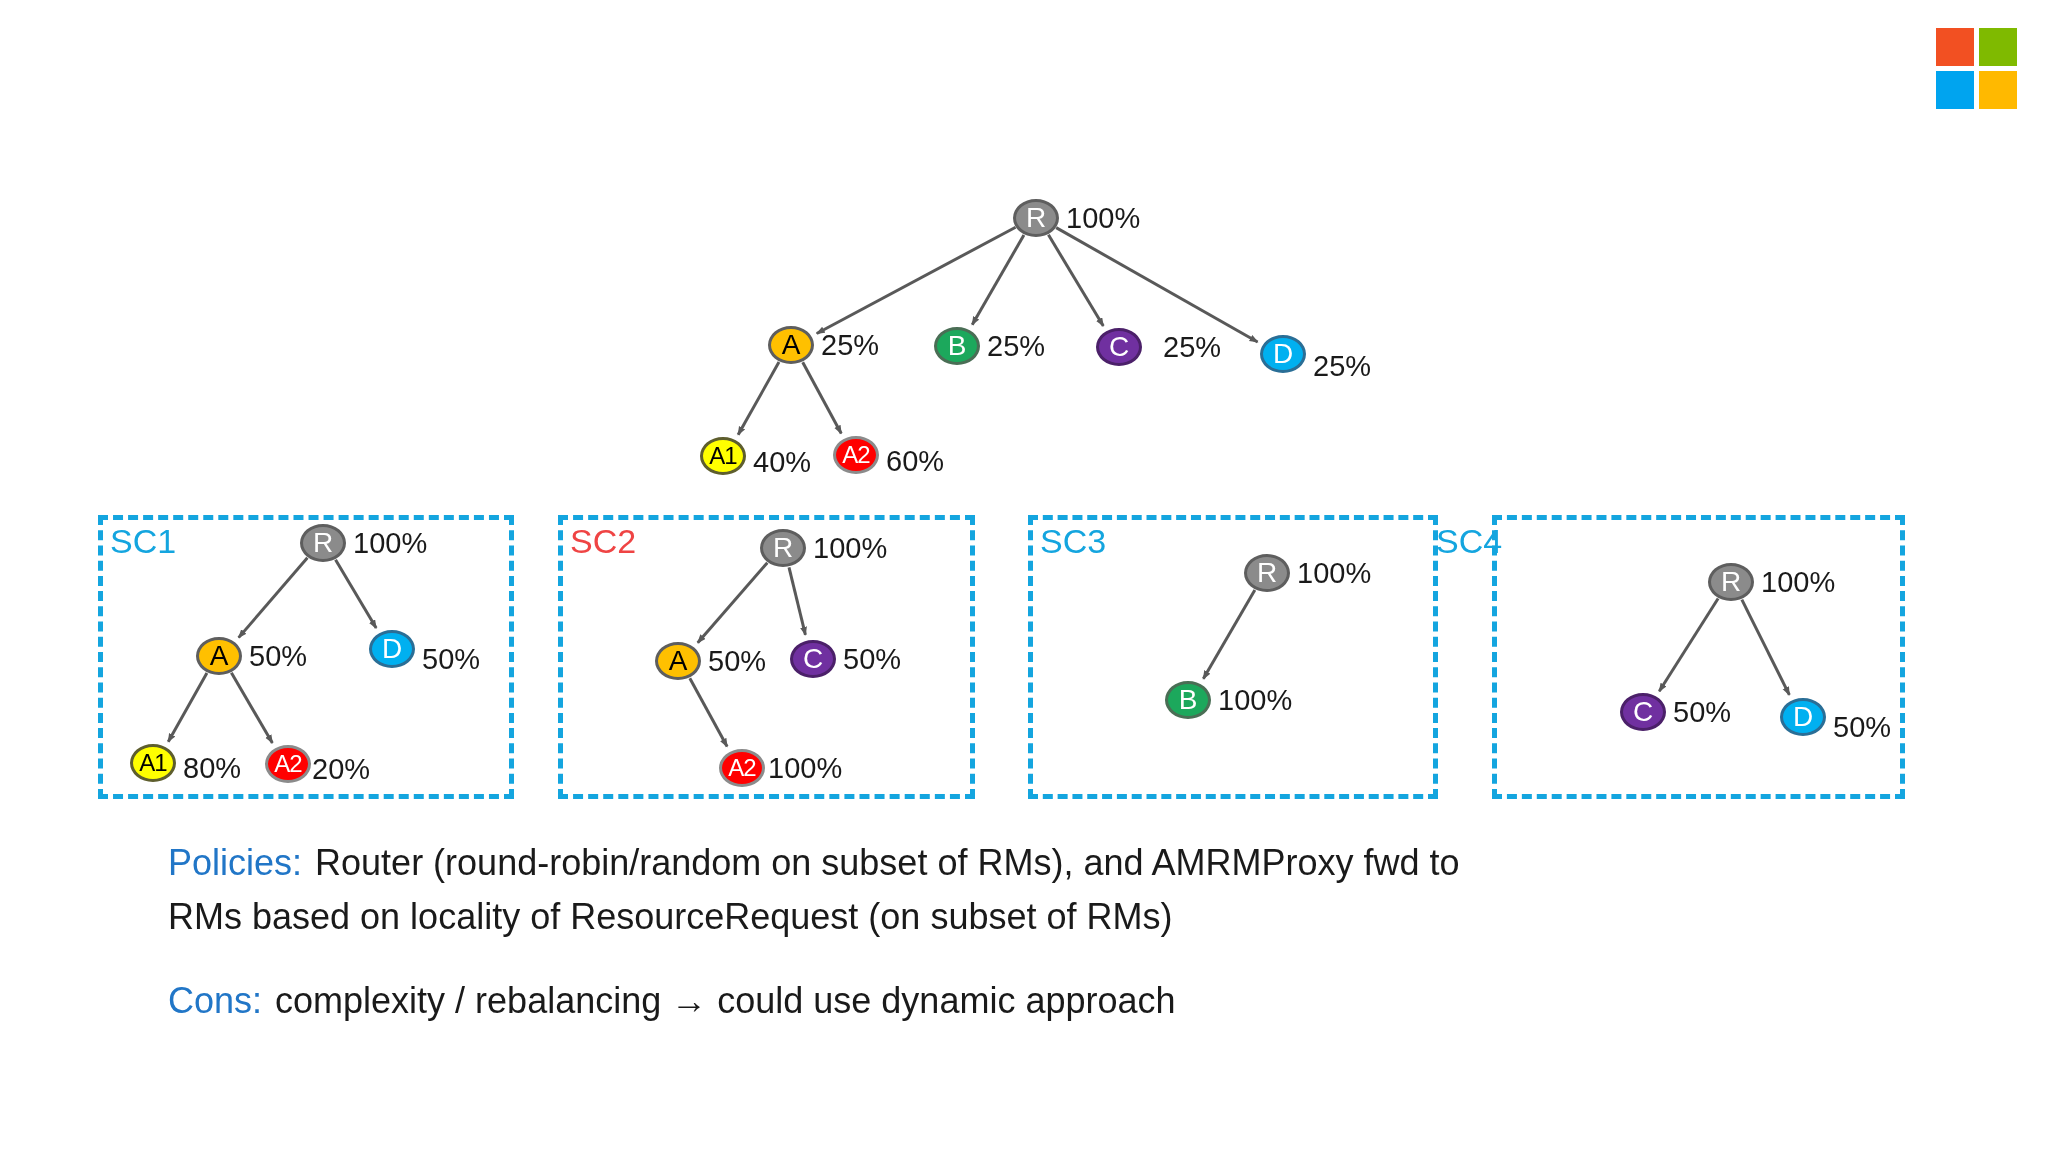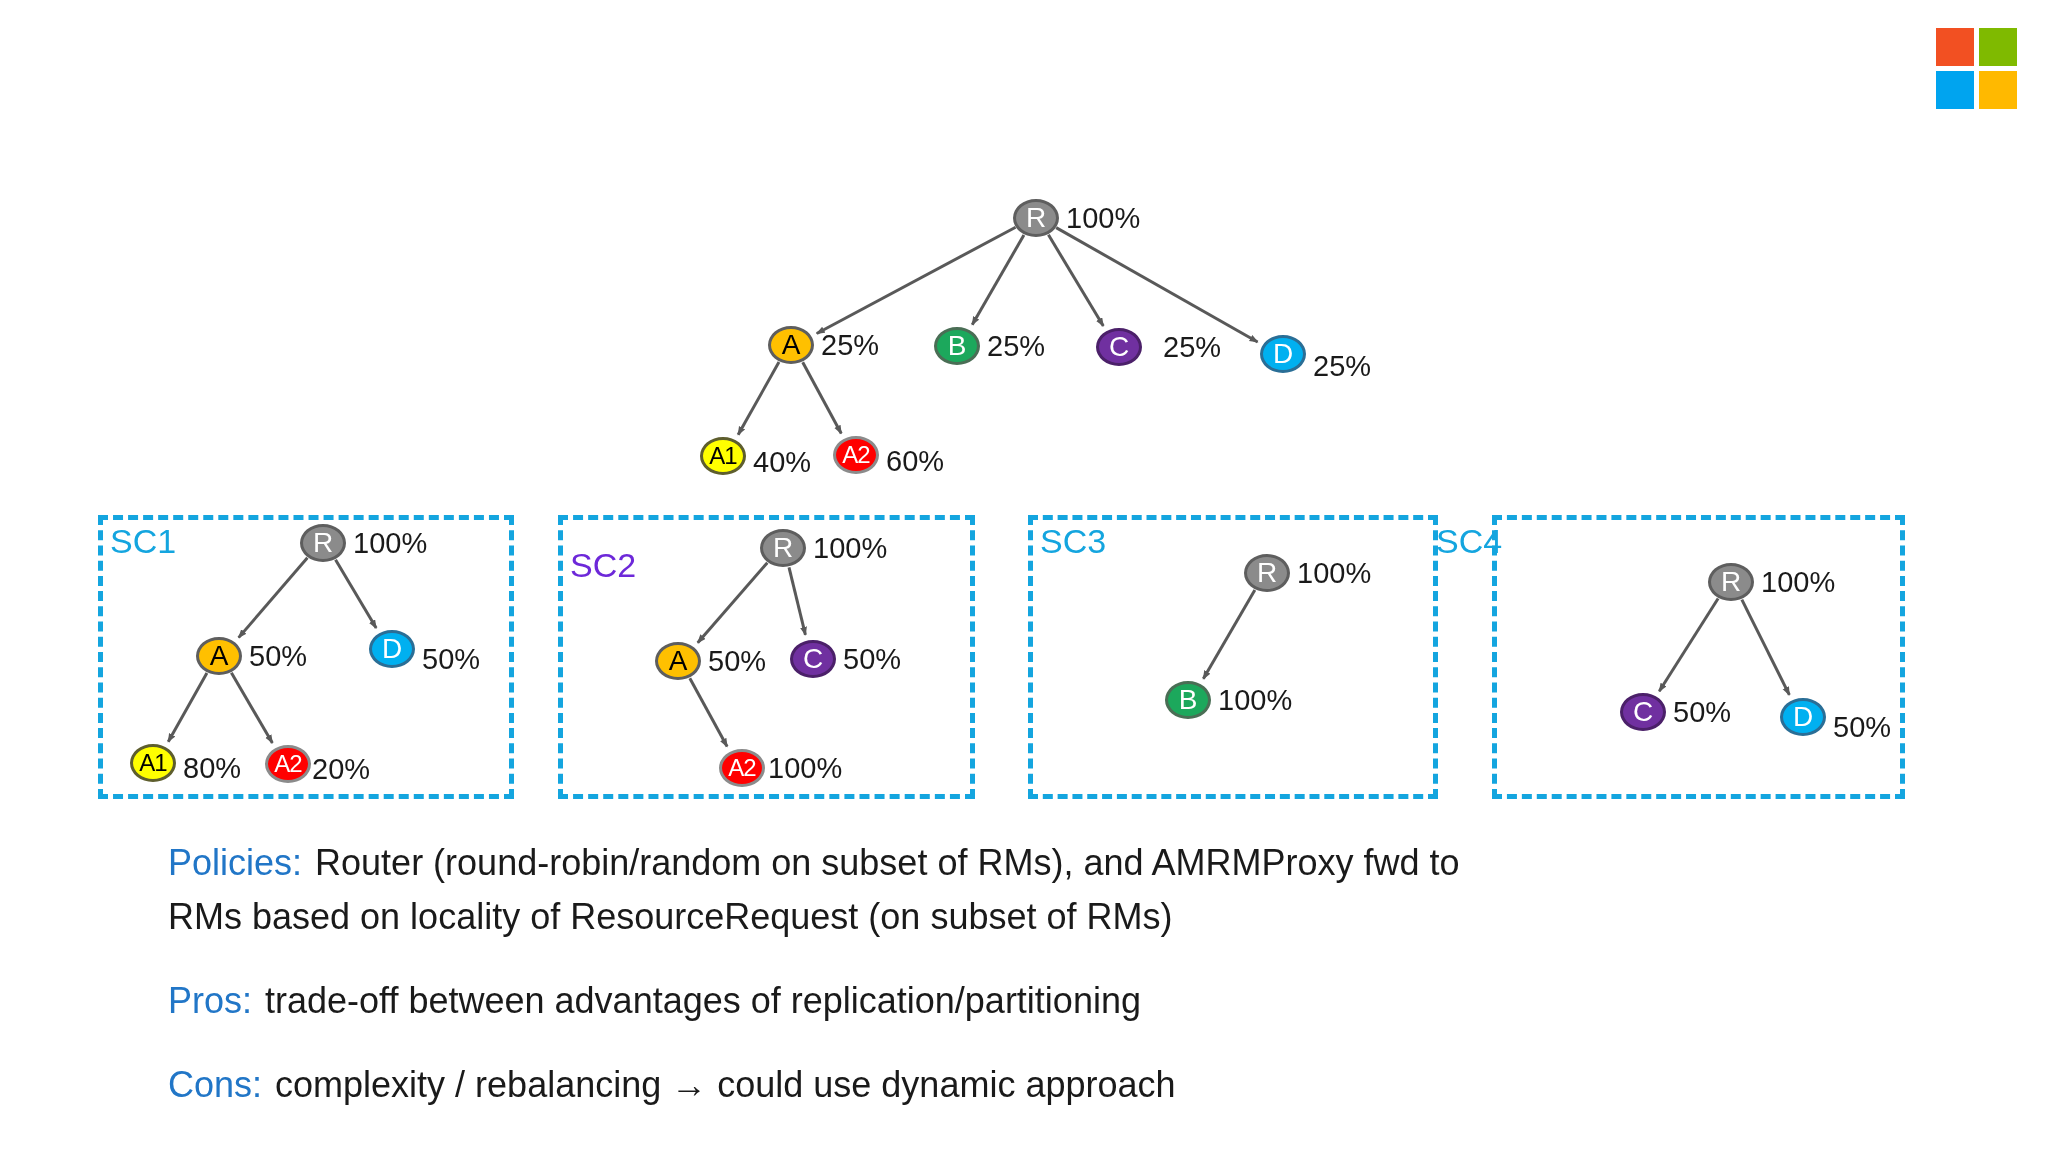--- a/index.html
+++ b/index.html
@@ -84,21 +84,21 @@
       <line x1="689.8062628189347" y1="678.1639962177446" x2="727.1138425326476" y2="746.5450047278191" stroke="#595959" stroke-width="3" marker-end="url(#arrowhead)"></line>
       <line x1="1254.8515202177712" y1="589.9824648579313" x2="1203.317648421071" y2="678.7719189275858" stroke="#595959" stroke-width="3" marker-end="url(#arrowhead)"></line>
       <line x1="1718.1069725261298" y1="598.5621894427187" x2="1659.2564259453147" y2="691.2972631966015" stroke="#595959" stroke-width="3" marker-end="url(#arrowhead)"></line>
       <line x1="1741.8235294117646" y1="599.6470588235294" x2="1789.3529411764705" y2="694.9411764705883" stroke="#595959" stroke-width="3" marker-end="url(#arrowhead)"></line>
     </svg>
 
   <div id="boxes-layer">
       <div class="sc-box" style="left: 98px; top: 515px; width: 416px; height: 284px; border-color: rgb(20, 165, 223);"></div>
       <div class="sc-label" style="left: 110px; top: 523px; color: rgb(20, 165, 223);">SC1</div>
       <div class="sc-box" style="left: 558px; top: 515px; width: 417px; height: 284px; border-color: rgb(20, 165, 223);"></div>
-      <div class="sc-label" style="left: 570px; top: 547px; color: #6d28d9;">SC2</div>
+      <div class="sc-label" style="left: 570px; top: 523px; color: #ef4444;">SC2</div>
       <div class="sc-box" style="left: 1028px; top: 515px; width: 410px; height: 284px; border-color: rgb(20, 165, 223);"></div>
       <div class="sc-label" style="left: 1040px; top: 523px; color: rgb(20, 165, 223);">SC3</div>
       <div class="sc-box" style="left: 1492px; top: 515px; width: 413px; height: 284px; border-color: rgb(20, 165, 223);"></div>
       <div class="sc-label" style="left: 1436px; top: 523px; color: rgb(20, 165, 223);">SC4</div>
     </div>
   <div id="nodes-layer">
       <div class="tree-node" style="left: 1013px; top: 199px; background: rgb(139, 139, 139); border-color: rgb(94, 94, 94); color: rgb(255, 255, 255);">R</div>
       <div class="pct-label" style="left: 1066px; top: 200px;">100%</div>
       <div class="tree-node" style="left: 768px; top: 326px; background: rgb(255, 192, 0); border-color: rgb(94, 94, 94); color: rgb(0, 0, 0);">A</div>
       <div class="pct-label" style="left: 821px; top: 327px;">25%</div>
@@ -138,16 +138,15 @@
       <div class="pct-label" style="left: 1761px; top: 564px;">100%</div>
       <div class="tree-node" style="left: 1620px; top: 693px; background: rgb(112, 48, 160); border-color: rgb(75, 32, 105); color: rgb(255, 255, 255);">C</div>
       <div class="pct-label" style="left: 1673px; top: 694px;">50%</div>
       <div class="tree-node" style="left: 1780px; top: 698px; background: rgb(0, 176, 240); border-color: rgb(42, 110, 150); color: rgb(255, 255, 255);">D</div>
       <div class="pct-label" style="left: 1833px; top: 709px;">50%</div>
     </div>
 
   <div class="notes" id="notes">
       <p class="note"><span class="note-label" style="color: rgb(33, 118, 199);">Policies:</span><span class="note-text">Router (round-robin/random on subset of RMs), and AMRMProxy fwd to
 RMs based on locality of ResourceRequest (on subset of RMs)</span></p>
-      <p class="note"><span class="note-label" style="color: rgb(33, 118, 199);">Pros:</span><span class="note-text">trade-off between advantages of replication/partitioning</span></p>
       <p class="note"><span class="note-label" style="color: rgb(33, 118, 199);">Cons:</span><span class="note-text">complexity / rebalancing → could use dynamic approach</span></p>
     </div>
 </div>
 
 </body></html>

